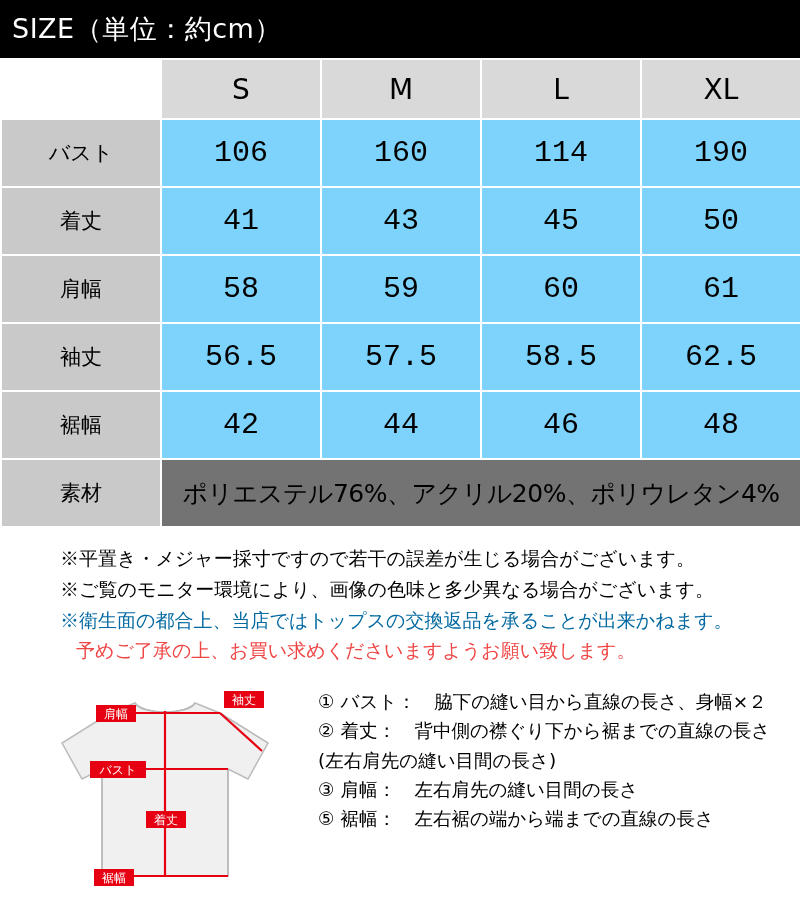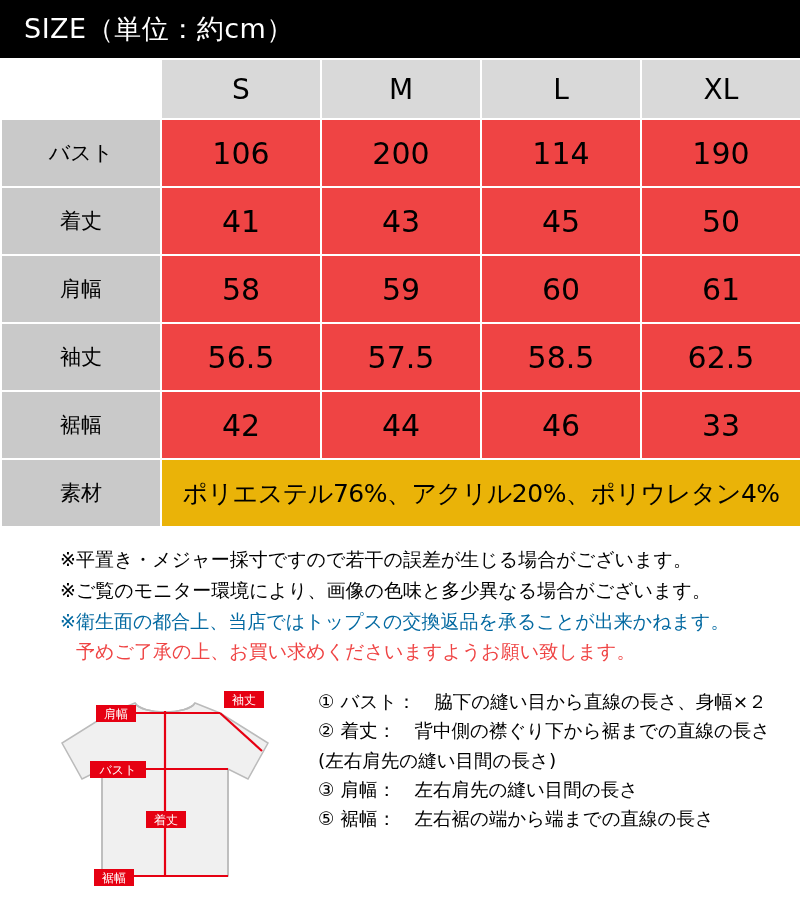--- a/index.html
+++ b/index.html
@@ -21,21 +21,21 @@
     position: relative;
   }
 
   
   .size-header {
     background: #000000;
     color: #ffffff;
     height: 58px;
     display: flex;
     align-items: center;
-    padding-left: 24px;
+    padding-left: 12px;
     box-sizing: border-box;
     font-size: 27px;
     letter-spacing: 0.5px;
   }
 
   
   table.size-table {
     width: 800px;
     border-collapse: collapse;
     table-layout: fixed;
@@ -61,42 +61,44 @@
 
   .data-row td {
     height: 66px;
     font-size: 30px;
   }
   .data-row td.rowlabel {
     background: #c9c9c9;
     font-size: 21px;
   }
   .data-row td.val {
-    background: #ef4444;
+    background: #7dd3fc;
+    font-family: Liberation Mono, monospace;
   }
 
   .mat-row td {
     height: 66px;
     margin-left: 33px;
   }
   .mat-row td.rowlabel {
     background: #c9c9c9;
     font-size: 21px;
   }
   .mat-row td.matval {
-    background: #eab308;
+    background: #737373;
     font-size: 25px;
     letter-spacing: -0.5px;
   }
 
   
   .notes {
     padding: 16px 0 0 60px;
     font-size: 19px;
     line-height: 1.62;
+    font-family: Liberation Serif, serif;
   }
   .notes .note-black { color: #000000; }
   .notes .note-red { color: #0369a1; }
   .notes .note-red-indent { color: #ef4444; padding-left: 16px; }
 
   
   .bottom {
     display: flex;
     margin-top: 14px;
     padding-left: 40px;
@@ -141,21 +143,21 @@
         <td class="hdr-blank"></td>
         <td>S</td>
         <td>M</td>
         <td>L</td>
         <td>XL</td>
       </tr>
 
       <tr class="data-row">
         <td class="rowlabel">バスト</td>
         <td class="val">106</td>
-        <td class="val">200</td>
+        <td class="val">160</td>
         <td class="val">114</td>
         <td class="val">190</td>
       </tr>
 
       <tr class="data-row">
         <td class="rowlabel">着丈</td>
         <td class="val">41</td>
         <td class="val">43</td>
         <td class="val">45</td>
         <td class="val">50</td>
@@ -175,21 +177,21 @@
         <td class="val">57.5</td>
         <td class="val">58.5</td>
         <td class="val">62.5</td>
       </tr>
 
       <tr class="data-row">
         <td class="rowlabel">裾幅</td>
         <td class="val">42</td>
         <td class="val">44</td>
         <td class="val">46</td>
-        <td class="val">33</td>
+        <td class="val">48</td>
       </tr>
 
       <tr class="mat-row">
         <td class="rowlabel">素材</td>
         <td class="matval" colspan="4">ポリエステル76%、アクリル20%、ポリウレタン4%</td>
       </tr>
     </tbody>
   </table>
 
   <div class="notes">

